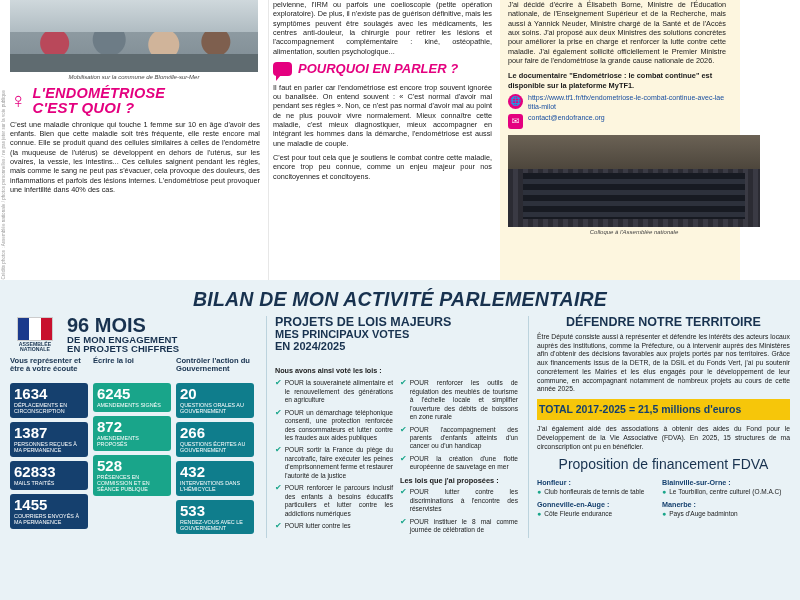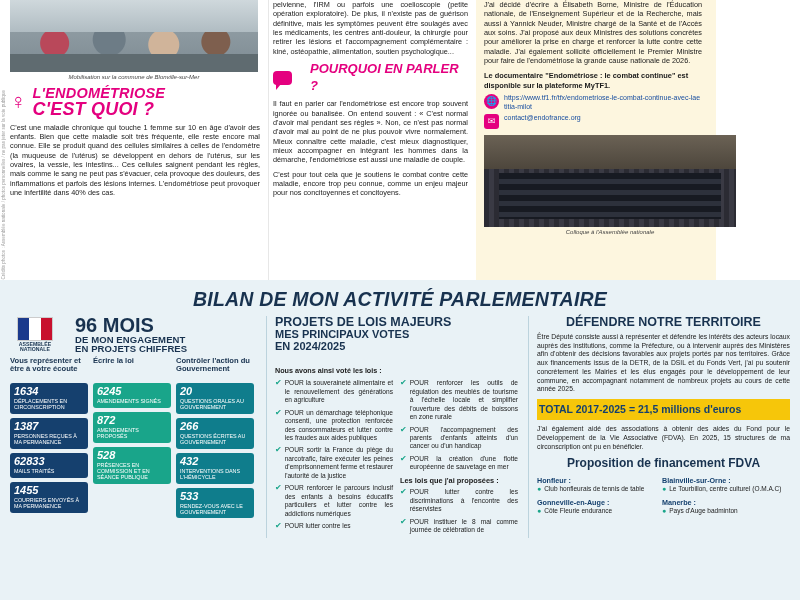--- a/index.html
+++ b/index.html
@@ -8,45 +8,45 @@
     font-family:"Liberation Sans",sans-serif;
     background:#ffffff;color:#1a1a1a;
     font-size:7.3px;line-height:1.28;
   }
   .page{position:relative;width:800px;height:600px;}
 
   
   .top{display:flex;height:280px;background:#ffffff;}
   .col{box-sizing:border-box;}
   .col-a{width:268px;padding:0 8px 0 10px;}
-  .col-b{width:208px;padding:0 8px 0 4px;border-left:1px solid #e7e7e7;}
+  .col-b{width:232px;padding:0 8px 0 4px;border-left:1px solid #e7e7e7;}
   .col-c{width:240px;padding:0 14px 0 8px;background:#fdf6df;}
 
   .photo{
     position:relative;width:248px;height:72px;margin:0 0 2px 0;
     background:
       radial-gradient(circle at 18% 60%, #b9485a 0 14px, transparent 15px),
       radial-gradient(circle at 40% 55%, #6d7c86 0 16px, transparent 17px),
       radial-gradient(circle at 62% 62%, #d0b49a 0 15px, transparent 16px),
       radial-gradient(circle at 83% 58%, #7e5f4e 0 14px, transparent 15px),
       linear-gradient(#9aa7ad,#7d8a92);
     overflow:hidden;
   }
   .photo .sky{position:absolute;inset:0 0 55% 0;background:linear-gradient(#cfd8dc,#b0bcc2);}
   .photo .ground{position:absolute;left:0;right:0;bottom:0;height:18px;background:#5f6b70;}
   .caption{font-size:6px;font-style:italic;color:#444;text-align:center;width:248px;margin-bottom:4px;}
 
   .vs-head{display:flex;align-items:center;gap:6px;margin:2px 0 4px 0;}
   .venus{font-size:22px;color:#e4007f;line-height:1;}
   .vs-title{font-weight:bold;font-style:italic;font-size:14.5px;color:#e4007f;letter-spacing:.2px;line-height:1.02;}
-  .vs-title .l2{font-size:18px;display:block;}
+  .vs-title .l2{font-size:15px;display:block;}
 
   p.body{margin:0 0 5px 0;text-align:justify;}
 
-  .pink-head{display:flex;align-items:center;gap:18px;margin:3px 0 5px 0;}
+  .pink-head{display:flex;align-items:center;gap:6px;margin:3px 0 5px 0;}
   .bubble{
     width:19px;height:14px;background:#e4007f;border-radius:4px;position:relative;flex:0 0 auto;
   }
   .bubble:after{content:"";position:absolute;left:3px;bottom:-5px;border-width:6px 5px 0 0;border-style:solid;border-color:#e4007f transparent transparent transparent;}
   .pink-title{font-weight:bold;font-style:italic;font-size:13px;color:#e4007f;}
 
   .col-c p.body{text-align:justify;}
   .doc-note{font-weight:bold;font-size:7.4px;margin:6px 0 4px 0;}
   .link-row{display:flex;align-items:flex-start;gap:5px;margin:2px 0;}
   .ic{flex:0 0 auto;width:15px;height:15px;border-radius:50%;background:#e4007f;color:#fff;font-size:9px;display:flex;align-items:center;justify-content:center;}
@@ -71,49 +71,49 @@
   .bl-cols{display:flex;padding:0 10px;gap:8px;}
   .bc{box-sizing:border-box;}
   .bc1{width:248px;}
   .bc2{width:254px;border-left:1px solid #bcd3dd;padding-left:8px;}
   .bc3{width:262px;border-left:1px solid #bcd3dd;padding-left:8px;}
 
   .logo-row{display:flex;align-items:center;gap:7px;margin-bottom:4px;}
   .an-logo{width:50px;text-align:center;}
   .an-flag{width:34px;height:22px;margin:0 auto;background:linear-gradient(90deg,#1b3a8c 33.3%,#ffffff 33.3% 66.6%,#c8102e 66.6%);border:1px solid #ccc;}
   .an-txt{font-size:5.2px;font-weight:bold;color:#18324f;line-height:1.05;margin-top:1px;}
-  .mois{font-weight:bold;font-size:20px;color:#18324f;line-height:.95;margin-left:8px;}
+  .mois{font-weight:bold;font-size:20px;color:#18324f;line-height:.95;}
   .mois small{display:block;font-size:9.5px;font-weight:bold;letter-spacing:.1px;}
   .mois small.l3{font-size:9.5px;}
 
   .three{display:flex;gap:5px;margin-top:4px;}
   .thdr{font-weight:bold;font-size:7.6px;color:#18324f;line-height:1.1;min-height:22px;}
   .tcol{width:78px;}
   .statbox{margin-top:4px;padding:3px 4px;border-radius:3px;color:#fff;}
   .sb-blue{background:#15406e;}
   .sb-green{background:#19a58a;}
   .sb-teal{background:#0f7d8c;}
-  .sb-num{font-weight:bold;font-size:11px;line-height:1;font-style:italic;}
+  .sb-num{font-weight:bold;font-size:15px;line-height:1;}
   .sb-lbl{font-size:5.4px;line-height:1.1;margin-top:2px;text-transform:uppercase;}
 
   .sect-title{font-weight:bold;color:#18324f;font-size:12.5px;line-height:1.05;margin-bottom:4px;}
   .sect-title .sm{font-size:11px;display:block;}
   .bc2 .intro{font-weight:bold;font-size:7.2px;margin:14px 0 4px 0;}
   .votes{display:flex;gap:7px;}
   .vcol{width:118px;}
   .vitem{display:flex;gap:3px;margin-bottom:4px;}
   .chk{color:#19a58a;font-size:8px;line-height:1.1;}
   .vtxt{font-size:6.6px;text-align:justify;}
   .lois{font-weight:bold;font-size:7.4px;margin:4px 0 3px 0;}
 
   .total-box{
     background:#f6c60a;color:#15406e;font-weight:bold;font-size:10.5px;
     text-align:left;padding:4px 2px;margin:5px 0 5px 0;
   }
-  .prop-title{font-weight:bold;font-size:12px;color:#18324f;text-align:center;margin-bottom:4px;}
+  .prop-title{font-weight:normal;font-size:14px;color:#18324f;text-align:center;margin-bottom:4px;}
   .fdva{display:flex;gap:1px;}
   .fcol{width:124px;}
   .fdva-item{margin-bottom:4px;}
   .fdva-town{font-weight:bold;font-size:7.2px;color:#15406e;}
   .fdva-desc{display:flex;gap:3px;font-size:6.5px;}
   .dot{color:#19a58a;font-size:7px;}
   .sidebar-vert{
     position:absolute;left:1px;top:90px;width:8px;
     writing-mode:vertical-rl;transform:rotate(180deg);
     font-size:4.6px;color:#9a9a9a;white-space:nowrap;

